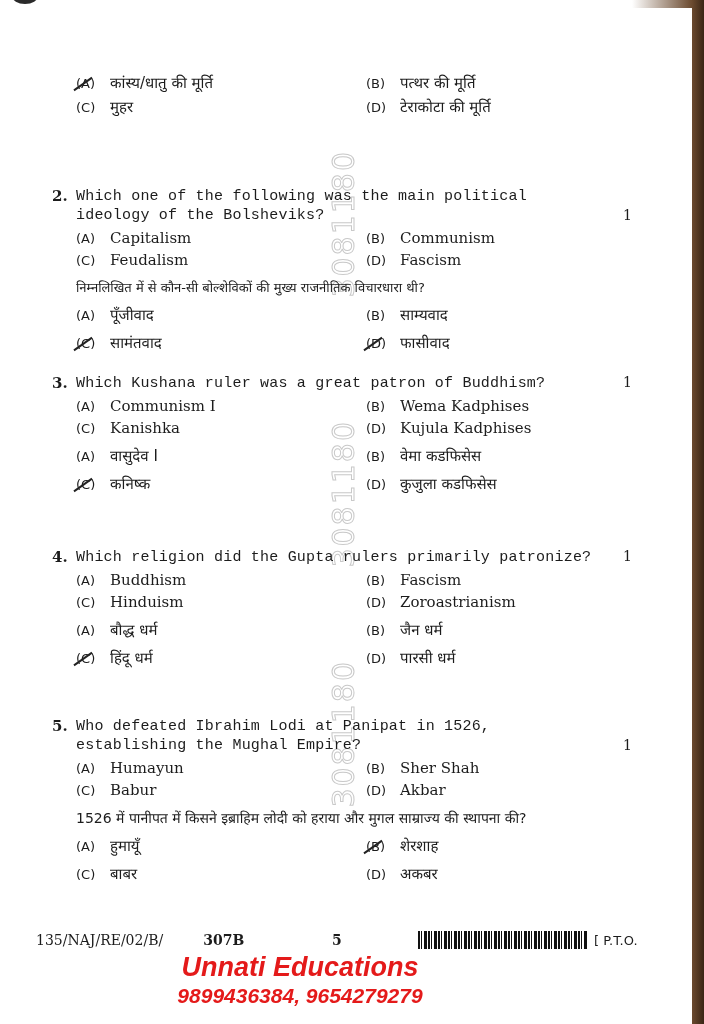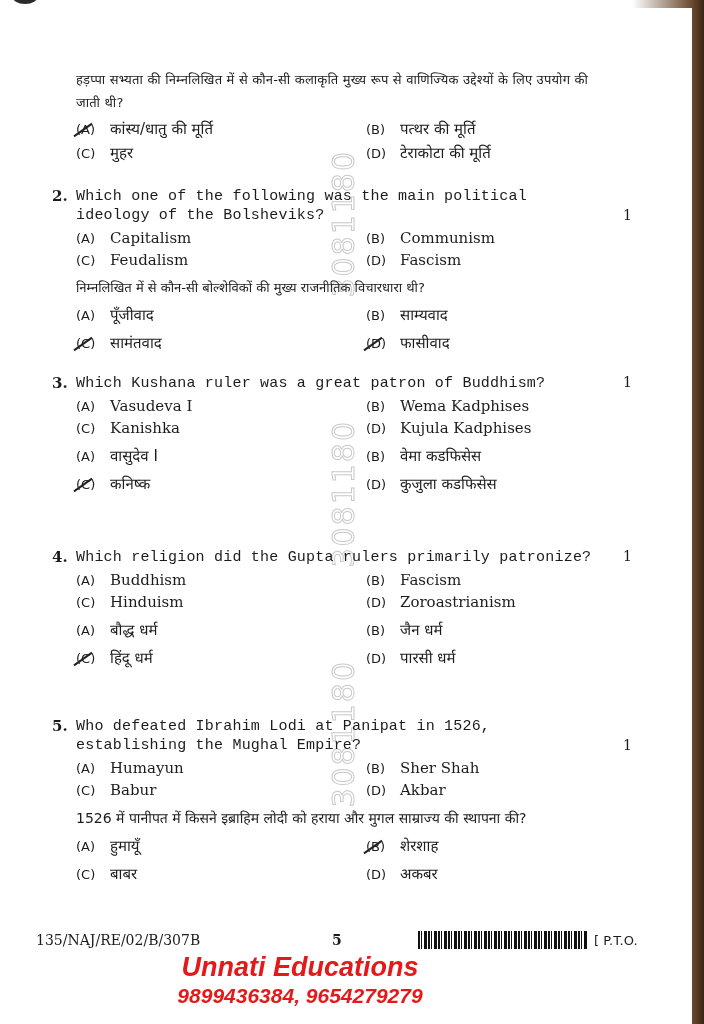--- a/index.html
+++ b/index.html
@@ -43,21 +43,21 @@
     .opt-key { font-family: "DejaVu Sans", sans-serif; font-size: 13px; width: 24px; position: relative; }
     .opt-key.ticked::after {
       content: ""; position: absolute; left: -4px; top: 7px; width: 22px; height: 2px;
       background: #222; transform: rotate(-35deg);
     }
     .hq { margin-left: 24px; margin-top: 9px; }
     .footer {
       position: absolute; top: 932px; left: 36px; right: 60px;
       font-size: 14px; display: flex; align-items: center;
     }
-    .footer .code b { font-weight: normal; }
+    .footer .code b { font-weight: bold; margin-left: 40px; }
     .footer .page { position: absolute; left: 296px; font-weight: bold; }
     .barcode {
       position: absolute; left: 382px; width: 170px; height: 18px;
       background: repeating-linear-gradient(to right, #111 0 2px, #fff 2px 3px, #111 3px 4px, #fff 4px 6px, #111 6px 9px, #fff 9px 10px);
     }
     .pto { position: absolute; left: 558px; font-family: "DejaVu Sans", sans-serif; font-size: 13px; }
     .brand {
       position: absolute; left: 0; width: 600px; text-align: center;
       font-family: "Liberation Sans", sans-serif; font-weight: bold; font-style: italic;
       color: #e41a1a;
@@ -68,21 +68,20 @@
 
 <div class="edge-right"></div>
 <div class="edge-top-right"></div>
 <div class="corner-spot"></div>
 
 <div class="watermark" style="top:150px;">3081180</div>
 <div class="watermark" style="top:420px;">3081180</div>
 <div class="watermark" style="top:660px;">3081180</div>
 
 <div class="q" style="top:68px;">
-  <div class="qtext hindi" style="line-height:23px;">हड़प्पा सभ्यता की निम्नलिखित में से कौन-सी कलाकृति मुख्य रूप से वाणिज्यिक उद्देश्यों के लिए उपयोग की जाती थी?</div>
   <div class="opts hindi">
     <div class="opt">
         <span class="opt-key ticked">(A)</span>
         <span>कांस्य/धातु की मूर्ति</span>
       </div>
     <div class="opt">
         <span class="opt-key">(B)</span>
         <span>पत्थर की मूर्ति</span>
       </div>
     <div class="opt">
@@ -139,21 +138,21 @@
   </div>
 </div>
 
 <div class="q" style="top:374px;">
   <span class="qnum">3.</span>
   <span class="marks" style="top:0px;">1</span>
   <div class="qtext">Which Kushana ruler was a great patron of Buddhism?</div>
   <div class="opts">
     <div class="opt">
         <span class="opt-key">(A)</span>
-        <span>Vasudeva I</span>
+        <span>Communism I</span>
       </div>
     <div class="opt">
         <span class="opt-key">(B)</span>
         <span>Wema Kadphises</span>
       </div>
     <div class="opt">
         <span class="opt-key">(C)</span>
         <span>Kanishka</span>
       </div>
     <div class="opt">

